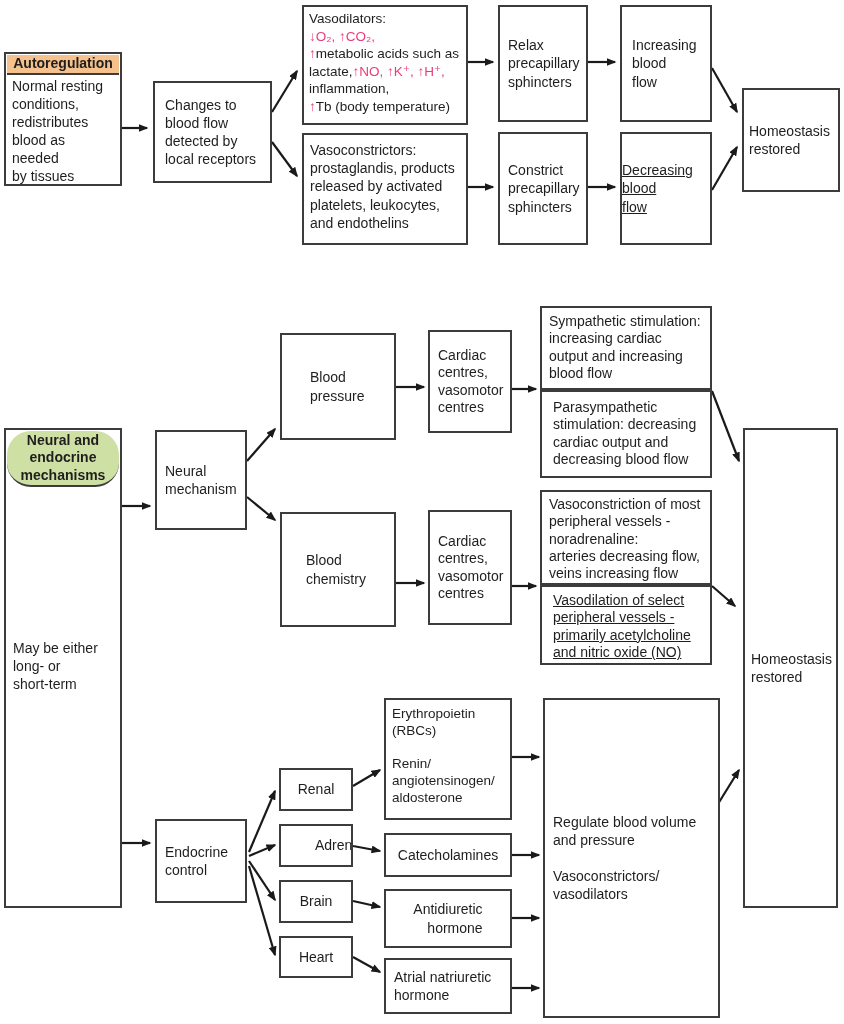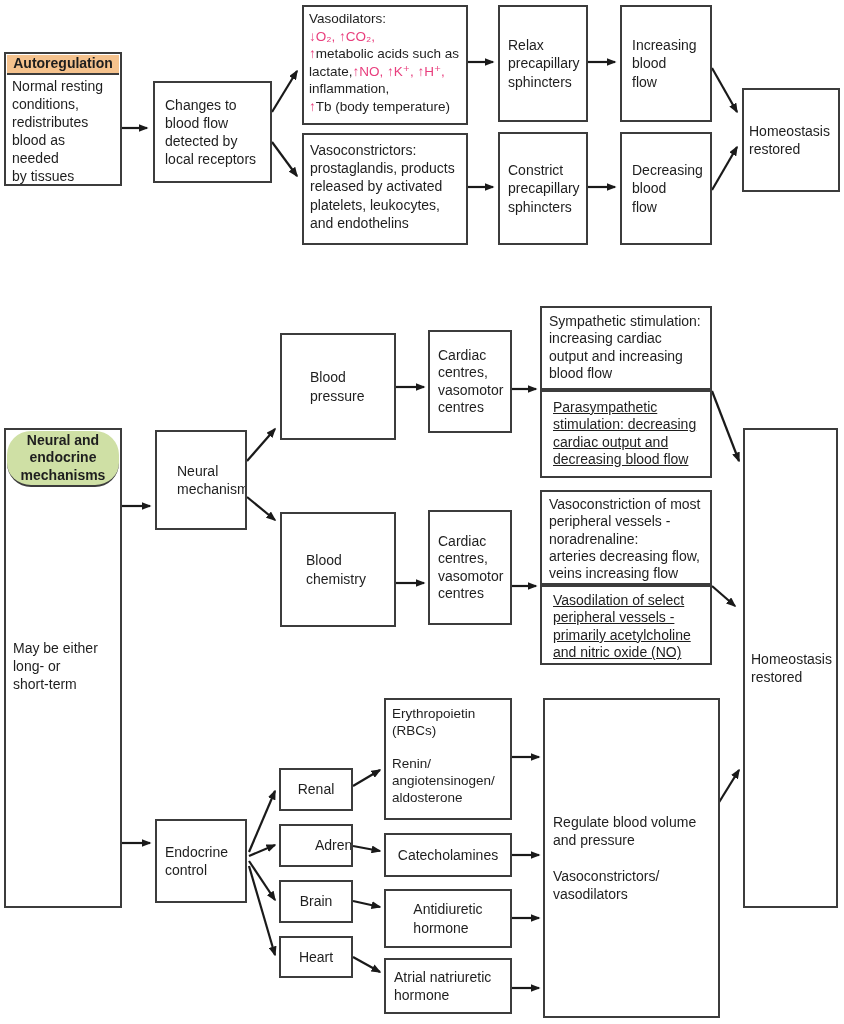--- a/index.html
+++ b/index.html
@@ -15,21 +15,21 @@
     font-family:"Liberation Sans","DejaVu Sans",sans-serif;
     color:var(--ink);
   }
   .box{
     position:absolute;border:2px solid var(--border);background:#fff;
     box-sizing:border-box;font-size:14px;line-height:1.3;overflow:hidden;
     display:flex;
   }
   .txt{white-space:pre-line;}
   .vc{align-items:center;}
-  .hc{justify-content:center;text-align:left;}
+  .hc{justify-content:center;text-align:right;}
   .small{font-size:13.5px;line-height:1.28;}
   .tight{line-height:1.24;}
   .wrapper{padding:1px;flex-direction:column;display:flex;}
   .wrapper .band{
     box-sizing:border-box;border-bottom:2px solid var(--border);
     display:flex;align-items:center;justify-content:center;text-align:center;
     font-weight:bold;white-space:pre-line;line-height:1.25;
   }
   .band.orange{background:var(--orange);}
   .band.green{background:var(--green);}
@@ -133,41 +133,41 @@
 flow</div>
   </div>
 
   <div class="box vc" style="left:498px;top:132px;width:90px;height:113px;">
     <div class="txt" style="padding-left:8px;">Constrict
 precapillary
 sphincters</div>
   </div>
 
   <div class="box vc" style="left:620px;top:132px;width:92px;height:113px;">
-    <div class="txt" style="padding-left:10px;">Decreasing
+    <div class="txt" style="text-decoration:underline;">Decreasing
 blood
 flow</div>
   </div>
 
   <div class="box vc" style="left:742px;top:88px;width:98px;height:104px;">
     <div class="txt" style="padding-left:5px;">Homeostasis
 restored</div>
   </div>
 
   <div class="box wrapper" style="left:4px;top:428px;width:118px;height:480px;">
     <div class="band green" style="height:56px;border-radius:24px;">Neural and
 endocrine
 mechanisms</div>
     <div class="txt" style="padding:152px 4px 2px 6px;">May be either
 long- or
 short-term</div>
   </div>
 
   <div class="box vc" style="left:155px;top:430px;width:92px;height:100px;">
-    <div class="txt" style="padding-left:20px;">Neural
+    <div class="txt" style="padding-left:8px;">Neural
 mechanism</div>
   </div>
 
   <div class="box vc" style="left:280px;top:333px;width:116px;height:107px;">
     <div class="txt" style="padding-left:28px;">Blood
 pressure</div>
   </div>
 
   <div class="box vc" style="left:428px;top:330px;width:84px;height:103px;">
     <div class="txt tight" style="padding-left:8px;">Cardiac
@@ -189,21 +189,21 @@
   </div>
 
   <div class="box" style="left:540px;top:306px;width:172px;height:84px;">
     <div class="txt tight" style="padding:5px 2px 2px 7px;">Sympathetic stimulation:
 increasing cardiac
 output and increasing
 blood flow</div>
   </div>
 
   <div class="box" style="left:540px;top:390px;width:172px;height:88px;">
-    <div class="txt tight" style="padding:7px 2px 16px 11px;text-decoration:underline;">Parasympathetic
+    <div class="txt tight" style="padding:7px 2px 16px 11px;">Parasympathetic
 stimulation: decreasing
 cardiac output and
 decreasing blood flow</div>
   </div>
 
   <div class="box" style="left:540px;top:490px;width:172px;height:95px;">
     <div class="txt tight" style="padding:4px 2px 2px 7px;">Vasoconstriction of most
 peripheral vessels -
 noradrenaline:
 arteries decreasing flow,

